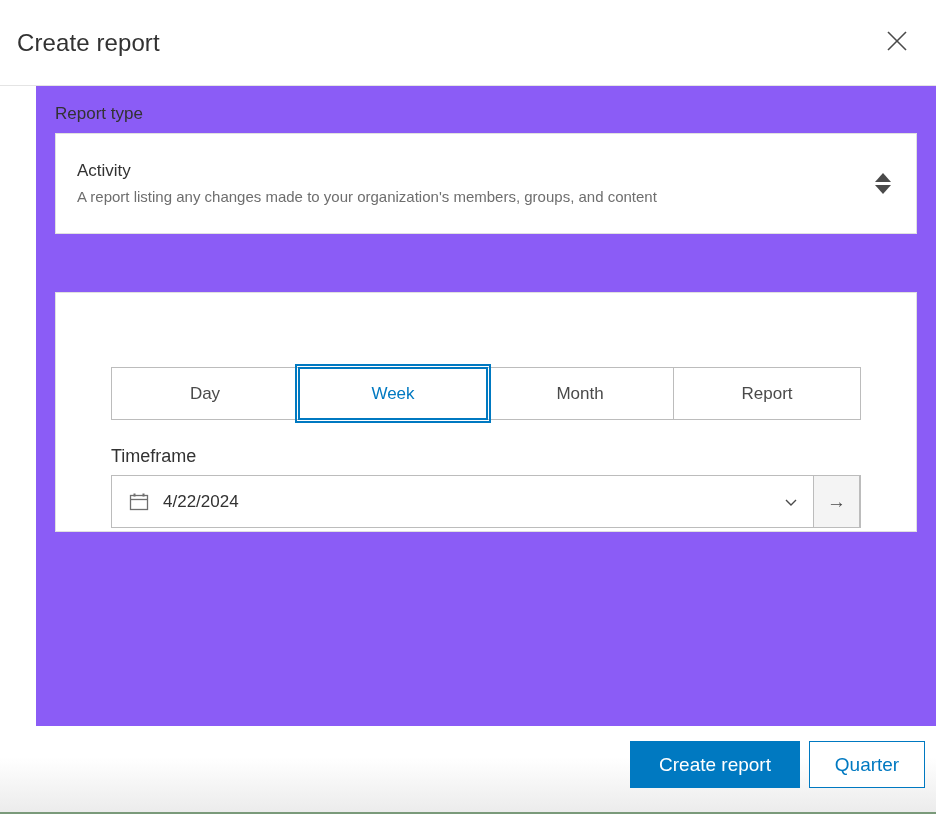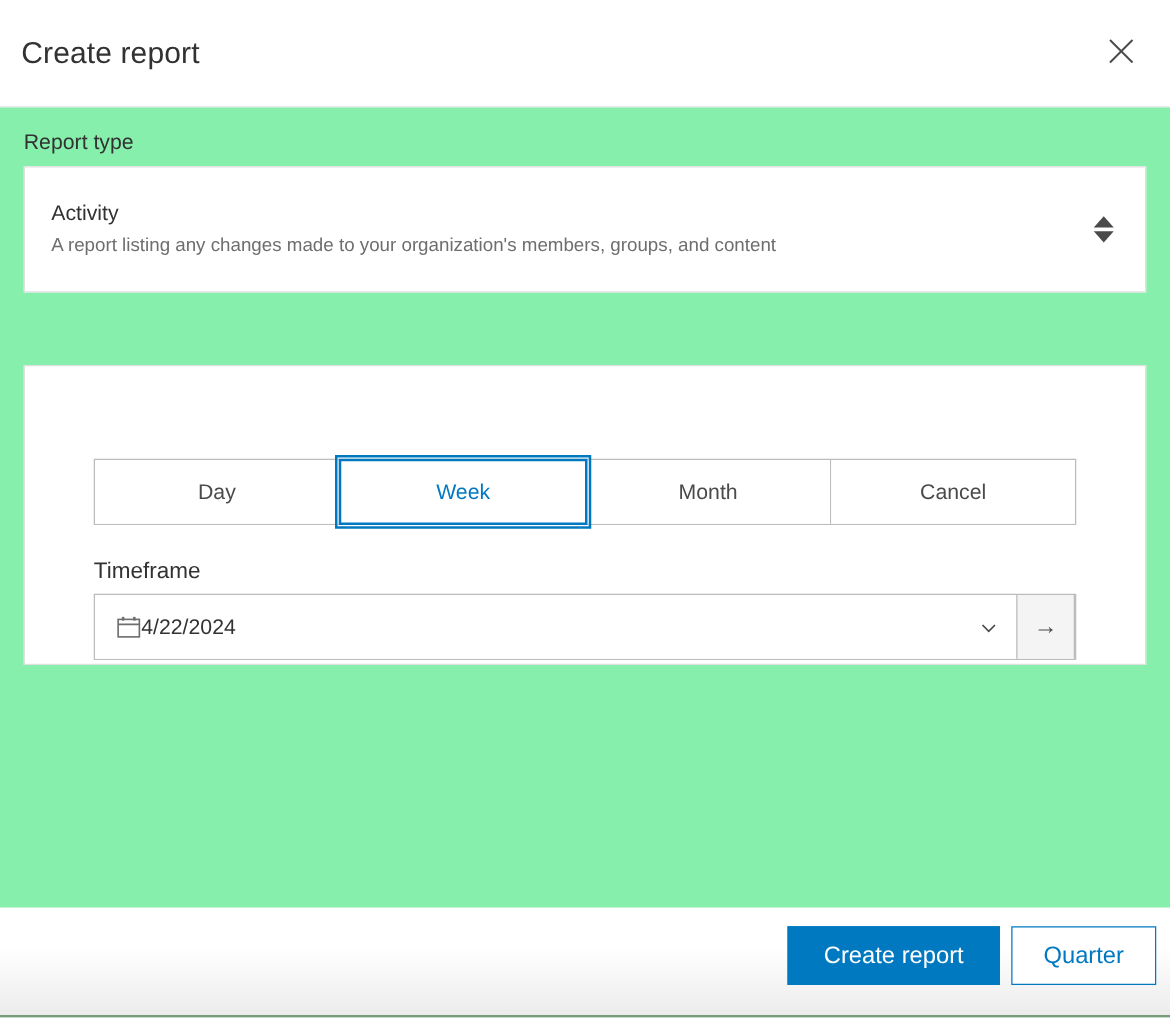--- a/index.html
+++ b/index.html
@@ -54,23 +54,24 @@
     justify-content: center;
     background: none;
     border: none;
     cursor: pointer;
     color: #4a4a4a;
   }
 
   
   .dialog-body {
     flex: 1 1 auto;
-    background: #86efac;
+    background: #8b5cf6;
     overflow: hidden;
     position: relative;
+    margin-left: 36px;
   }
 
   .section-label {
     font-size: 17px;
     color: #323232;
     font-weight: 400;
     padding: 18px 0 9px 19px;
     line-height: 1.2;
   }
 
@@ -199,20 +200,21 @@
     border: 1px solid #bcbcbc;
     height: 53px;
     background: #ffffff;
   }
 
   .date-input {
     flex: 1 1 0;
     display: flex;
     align-items: center;
     padding: 0 14px 0 17px;
+    gap: 14px;
     cursor: pointer;
     background: #ffffff;
     min-width: 0;
   }
 
   .cal-icon { flex: 0 0 20px; display: flex; color: #6e6e6e; }
 
   .date-value {
     flex: 1 1 auto;
     font-size: 17px;
@@ -324,21 +326,21 @@
         <div class="seg">
           <span>Day</span>
         </div>
         <div class="seg is-active">
           <span>Week</span>
         </div>
         <div class="seg">
           <span>Month</span>
         </div>
         <div class="seg">
-          <span>Cancel</span>
+          <span>Report</span>
         </div>
       </div>
 
       <div class="timeframe-label">Timeframe</div>
 
       <div class="date-range">
 
         <div class="date-input">
           <span class="cal-icon">
             <svg width="20" height="20" viewBox="0 0 20 20" aria-hidden="true">

